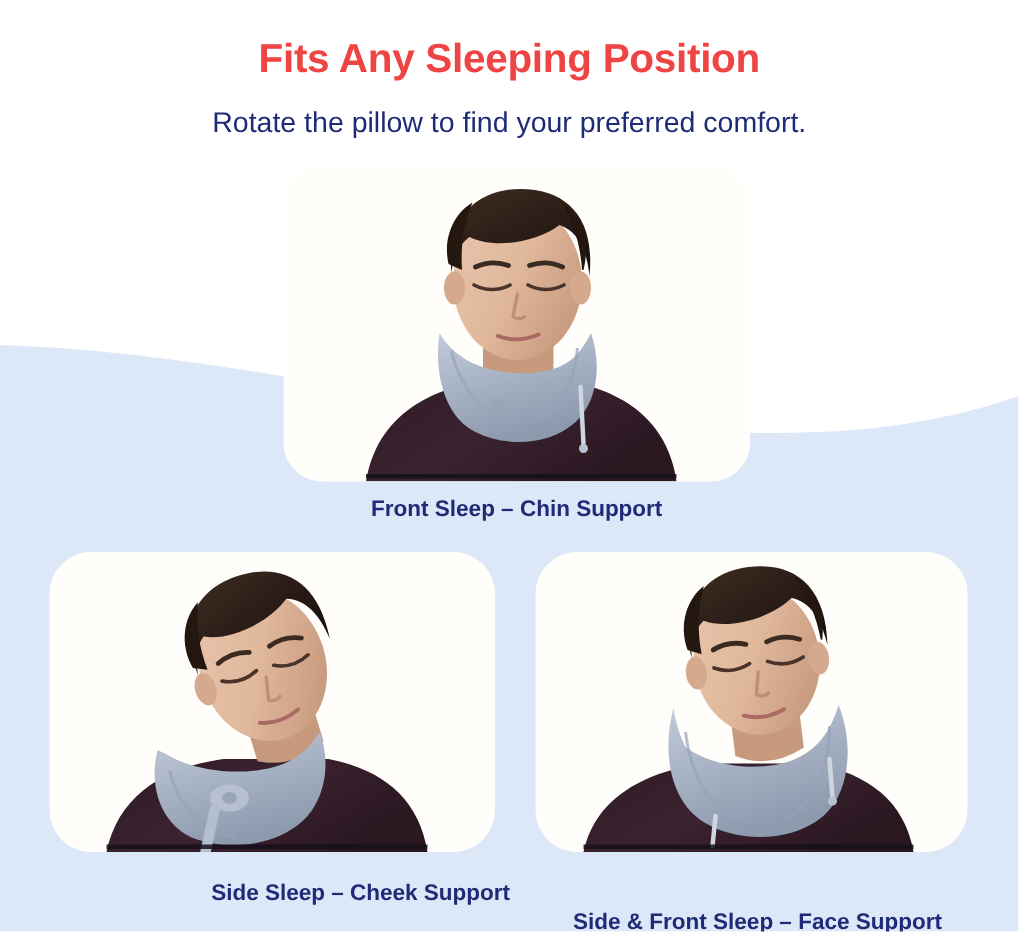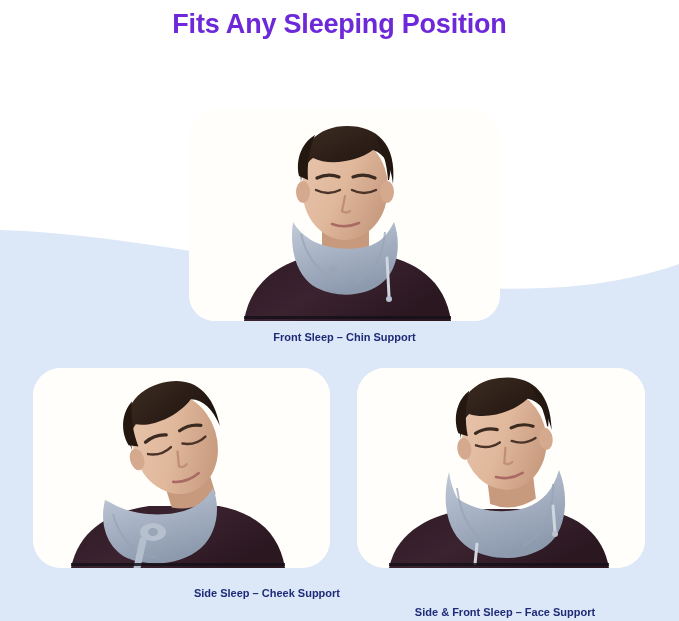--- a/index.html
+++ b/index.html
@@ -29,25 +29,25 @@
   #header {
     position: absolute;
     left: 0;
     top: 0;
     width: 679px;
     z-index: 3;
     text-align: center;
   }
   #headline {
     margin: 0;
-    padding-top: 7px;
+    padding-top: 22px;
     font-size: 27px;
     font-weight: bold;
     letter-spacing: -0.2px;
-    color: #6d28d9;
+    color: #ef4444;
     line-height: 1.3;
   }
   #subheadline {
     margin: 0;
     padding-top: 14px;
     font-size: 19px;
     font-weight: normal;
     color: #1f2b77;
     line-height: 1.3;
   }
@@ -83,21 +83,21 @@
   .photo-card svg {
     display: block;
     width: 100%;
     height: 100%;
   }
 
   
   .caption {
     position: absolute;
     z-index: 3;
-    font-size: 11px;
+    font-size: 15px;
     font-weight: 600;
     color: #1f2b77;
     text-align: center;
     line-height: 1.2;
     white-space: nowrap;
   }
   #caption-front {
     left: 189px;
     top: 331px;
     width: 311px;
@@ -121,20 +121,21 @@
   <rect x="0" y="0" width="679" height="621" fill="#ffffff"></rect>
   <path d="M0,230
            C 90,233 170,248 260,262
            C 350,277 450,292 545,288
            C 600,286 645,276 679,264
            L679,621 L0,621 Z" fill="#dce7f8"></path>
 </svg>
 
 <div id="header">
   <h1 id="headline">Fits Any Sleeping Position</h1>
+  <p id="subheadline">Rotate the pillow to find your preferred comfort.</p>
 </div>
 
 <div class="photo-card" id="card-front">
   <svg viewBox="0 0 311 211" preserveAspectRatio="xMidYMid slice">
     <defs>
       <linearGradient id="skinA" x1="0" y1="0" x2="1" y2="0.6">
         <stop offset="0%" stop-color="#e9c6ad"></stop>
         <stop offset="55%" stop-color="#e0b89c"></stop>
         <stop offset="100%" stop-color="#c99c80"></stop>
       </linearGradient>

